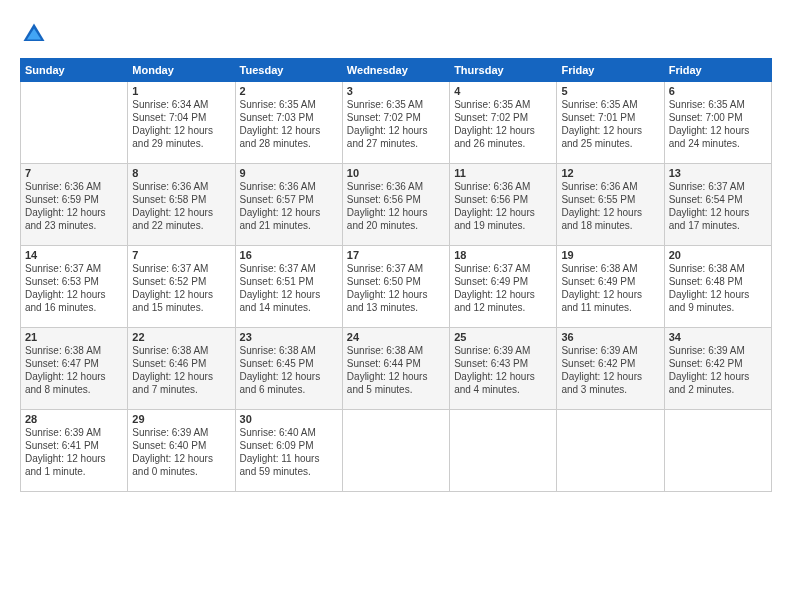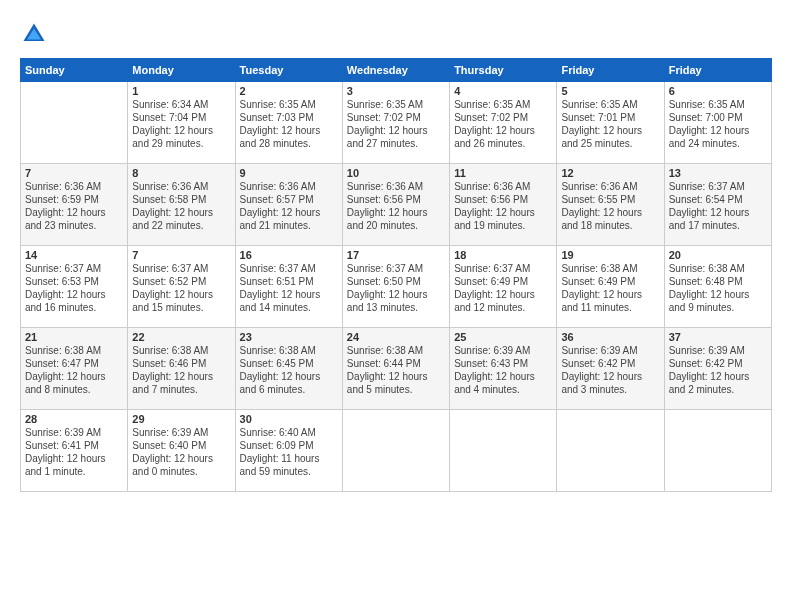--- a/index.html
+++ b/index.html
@@ -310,21 +310,21 @@
 and 4 minutes.</div>
           </td>
           <td>
             <span class="day-number">36</span>
             <div class="day-info" style="white-space: pre-line;">Sunrise: 6:39 AM
 Sunset: 6:42 PM
 Daylight: 12 hours
 and 3 minutes.</div>
           </td>
           <td>
-            <span class="day-number">37</span>
+            <span class="day-number">34</span>
             <div class="day-info" style="white-space: pre-line;">Sunrise: 6:39 AM
 Sunset: 6:42 PM
 Daylight: 12 hours
 and 2 minutes.</div>
           </td>
         </tr>
         <tr>
           <td>
             <span class="day-number">28</span>
             <div class="day-info" style="white-space: pre-line;">Sunrise: 6:39 AM

